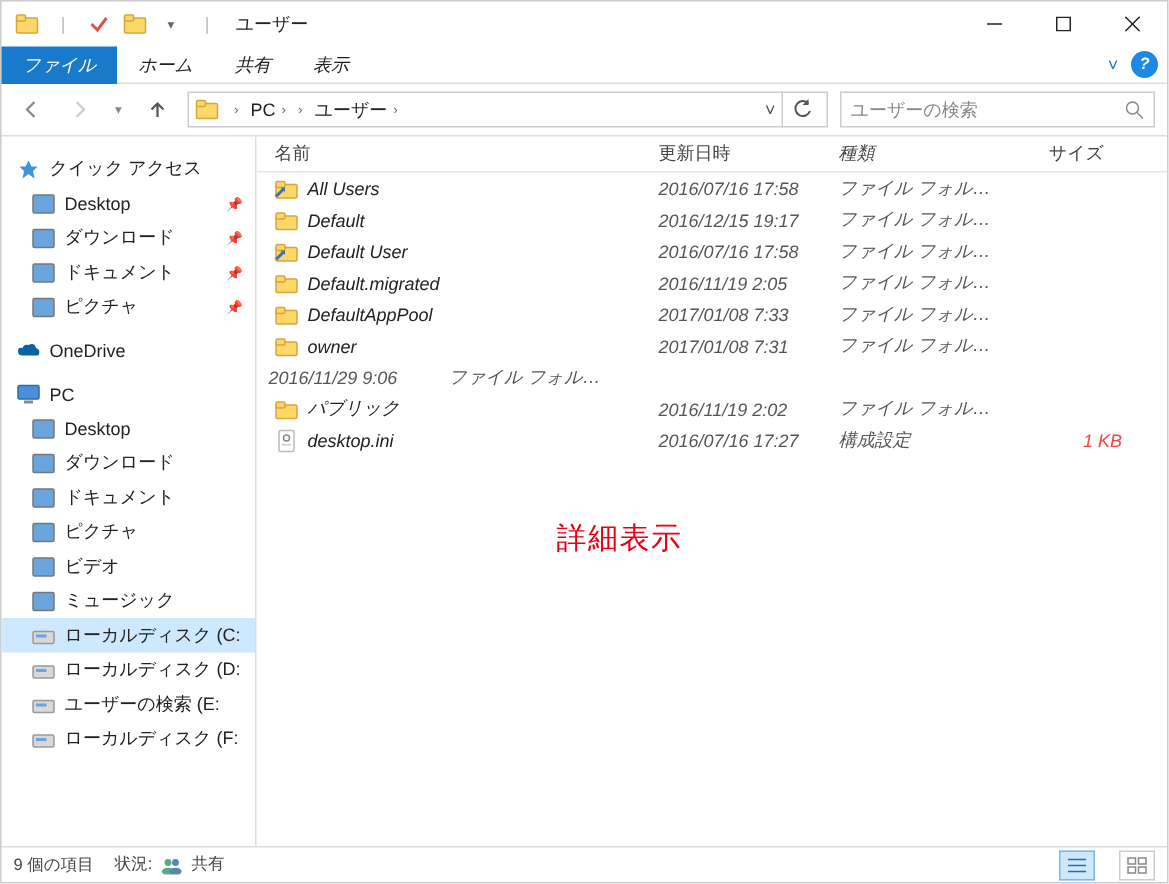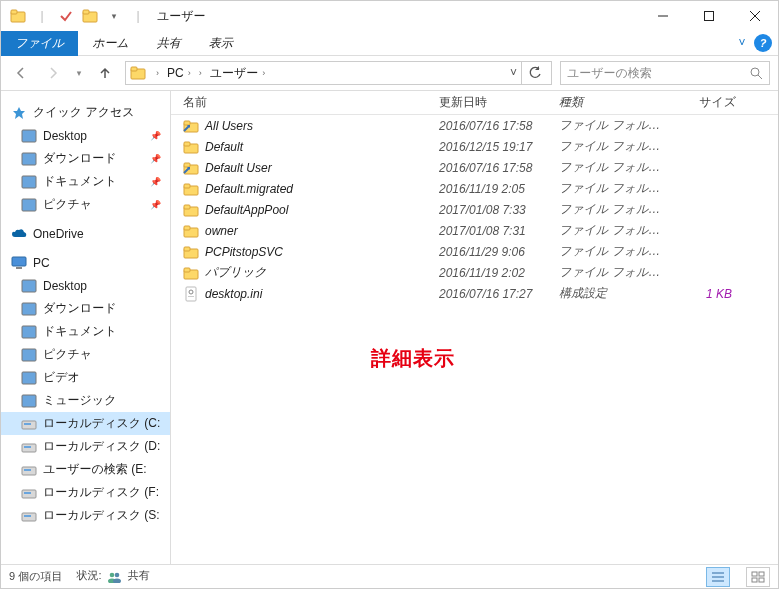--- a/index.html
+++ b/index.html
@@ -51,23 +51,23 @@
   .col.name { width: 260px; padding-left: 12px; }
   .col.date { width: 120px; }
   .col.type { width: 120px; font-style: italic; }
   .col.size { flex: 1; text-align: right; padding-right: 42px; }
   .rows { flex: 1; overflow: auto; position: relative; }
   .row { display: flex; height: 21px; align-items: center; }
   .cell { padding: 0 8px; white-space: nowrap; overflow: hidden; text-overflow: ellipsis; font-style: italic; }
   .cell.name { width: 260px; display: flex; align-items: center; gap: 6px; padding-left: 12px; }
   .cell.date { width: 120px; color: #555; }
   .cell.type { width: 120px; color: #555; }
-  .cell.size { flex: 1; text-align: right; color: #a21caf; padding-right: 46px; }
-  
-  .annotation { position: absolute; top: 230px; left: 200px; color: #e60012; font-weight: bold; font-size: 20px; letter-spacing: 1px; pointer-events: none; }
+  .cell.size { flex: 1; text-align: right; color: #ef4444; padding-right: 30px; }
+  
+  .annotation { position: absolute; top: 230px; left: 200px; color: #e60012; font-weight: normal; font-size: 20px; letter-spacing: 1px; pointer-events: none; }
   
   
   .status { height: 24px; border-top: 1px solid #ddd; display: flex; align-items: center; padding: 0 8px; gap: 14px; font-size: 11px; color: #444; }
   .status .spacer { flex: 1; }
   .viewbtn { width: 24px; height: 20px; border: 1px solid #ccc; display:flex; align-items:center; justify-content:center; margin-left: 2px; }
   .viewbtn.active { background: #cde8ff; border-color: #7ab8e6; }
   
   
   svg { display: block; }
 </style>
@@ -333,29 +333,20 @@
         </div>
         <div class="navitem">
           <span class="navicon">
             <svg width="16" height="14">
               <rect x="1" y="4" width="14" height="8" rx="1" fill="#d8d8d8" stroke="#999"></rect>
               <rect x="3" y="6" width="7" height="2" fill="#6aa5dd"></rect>
             </svg>
           </span>
           <span>ローカルディスク (F:</span>
         </div>
-        <div class="navitem">
-          <span class="navicon">
-            <svg width="16" height="14">
-              <rect x="1" y="4" width="14" height="8" rx="1" fill="#d8d8d8" stroke="#999"></rect>
-              <rect x="3" y="6" width="7" height="2" fill="#6aa5dd"></rect>
-            </svg>
-          </span>
-          <span>ローカルディスク (S:</span>
-        </div>
       </div>
   </div>
 
   <div class="filelist">
     <div class="cols">
       <div class="col name">名前</div>
       <div class="col date">更新日時</div>
       <div class="col type">種類</div>
       <div class="col size">サイズ</div>
     </div>
@@ -443,29 +434,20 @@
                 <rect x="1" y="2" width="6" height="4" rx="1" fill="#fdd868" stroke="#d9a43b"></rect>
               </svg>
             </span>
             <span>owner</span>
           </div>
           <div class="cell date">2017/01/08 7:31</div>
           <div class="cell type">ファイル フォルダー</div>
           <div class="cell size"></div>
         </div>
         <div class="row">
-          <div class="cell name">
-            <span class="navicon">
-              <svg width="16" height="14">
-                <rect x="1" y="4" width="14" height="9" rx="1" fill="#fdd868" stroke="#d9a43b"></rect>
-                <rect x="1" y="2" width="6" height="4" rx="1" fill="#fdd868" stroke="#d9a43b"></rect>
-              </svg>
-            </span>
-            <span>PCPitstopSVC</span>
-          </div>
           <div class="cell date">2016/11/29 9:06</div>
           <div class="cell type">ファイル フォルダー</div>
           <div class="cell size"></div>
         </div>
         <div class="row">
           <div class="cell name">
             <span class="navicon">
               <svg width="16" height="14">
                 <rect x="1" y="4" width="14" height="9" rx="1" fill="#fdd868" stroke="#d9a43b"></rect>
                 <rect x="1" y="2" width="6" height="4" rx="1" fill="#fdd868" stroke="#d9a43b"></rect>

